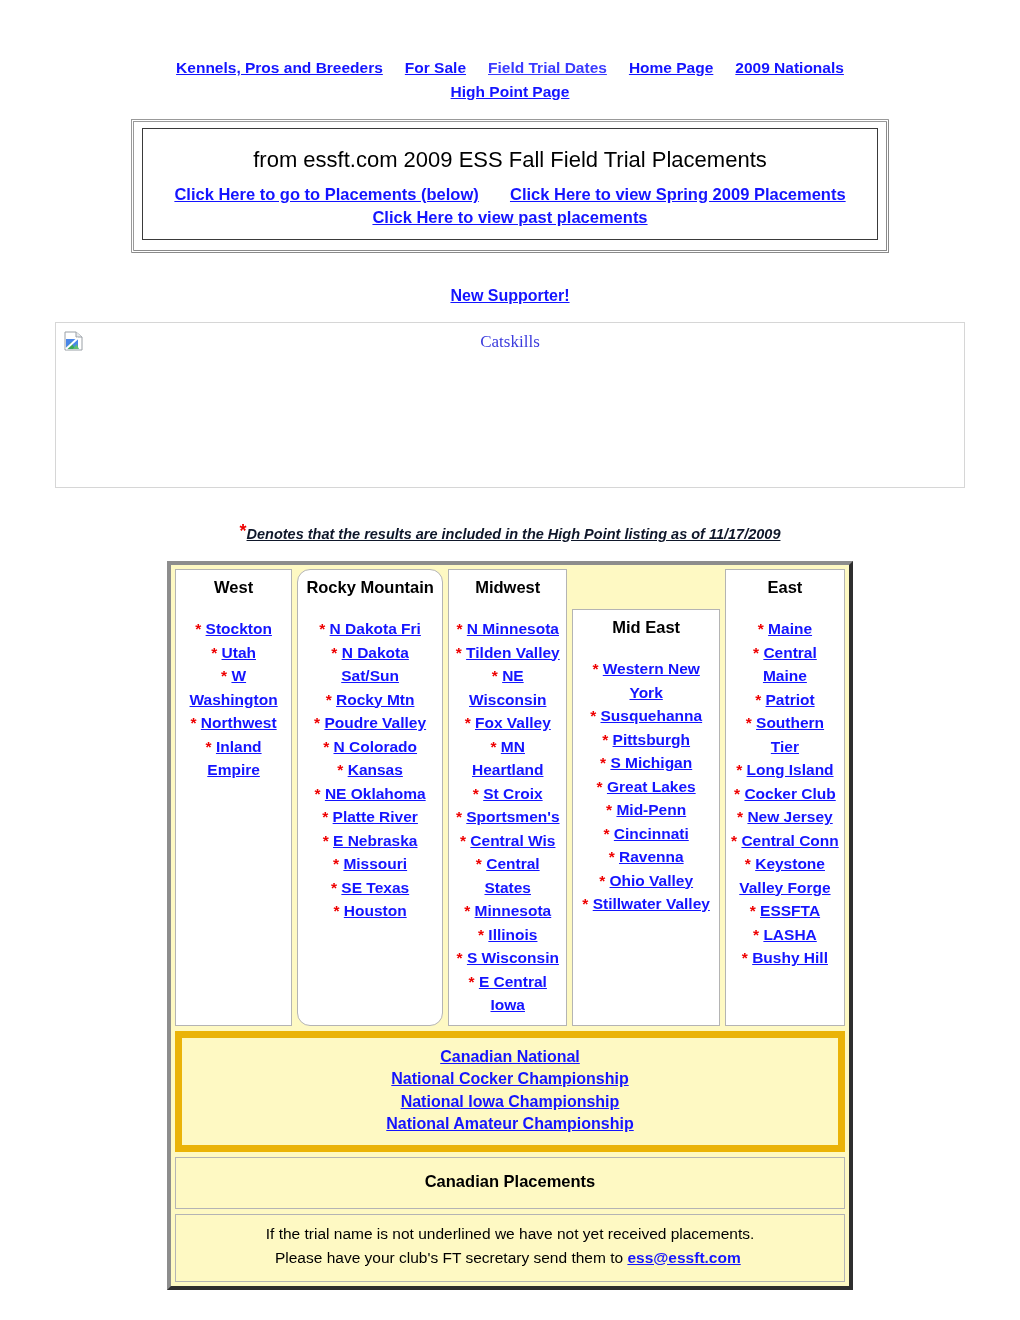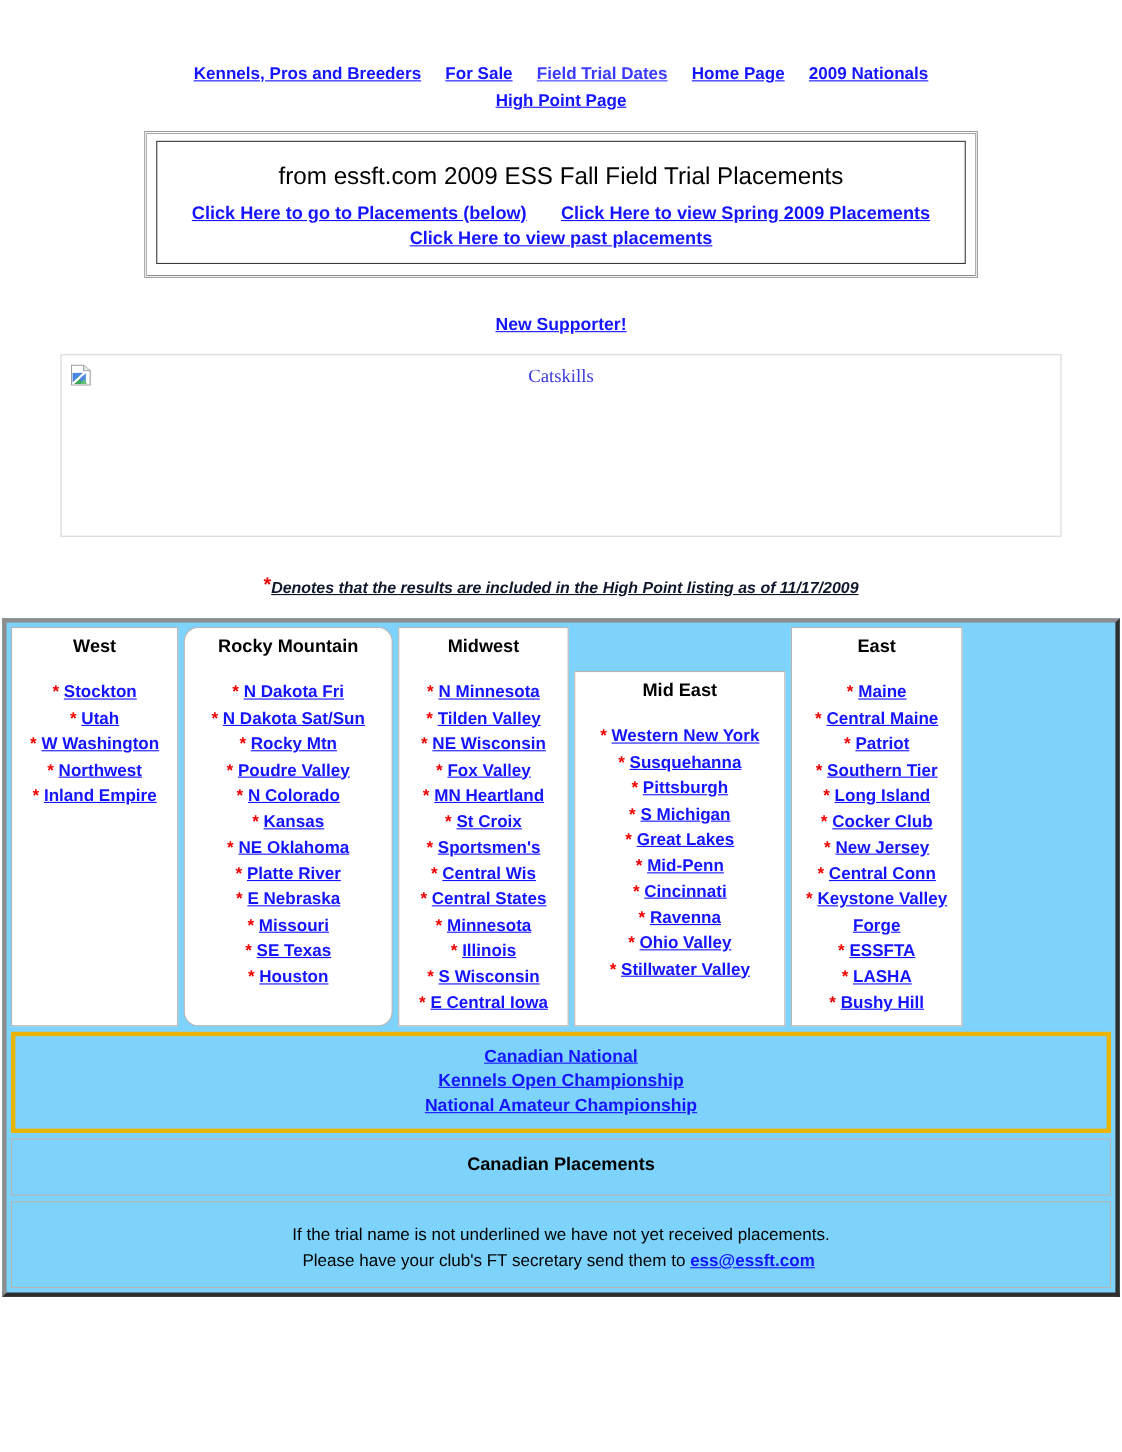--- a/index.html
+++ b/index.html
@@ -125,27 +125,27 @@
   .denotes .dtext {
     color: #0f172a;
     font-weight: bold;
     font-style: italic;
     text-decoration: underline;
     font-size: 14.5px;
   }
 
   
   .main-table-wrap {
-    width: 1016px;
+    width: 686px;
     margin: 19px auto 0 auto;
     border-top: 4px solid #8d8d8d;
     border-left: 4px solid #8d8d8d;
     border-right: 4px solid #2e2e2e;
     border-bottom: 4px solid #2e2e2e;
-    background: #7dd3fc;
+    background: #fef9c3;
     box-sizing: border-box;
     padding: 4px;
   }
   .cols-row {
     display: flex;
     align-items: stretch;
     gap: 5px;
   }
   .col {
     border: 1px solid #b4b4b4;
@@ -178,21 +178,21 @@
     text-decoration: none;
   }
   .col-list .name {
     color: #1414ff;
     font-weight: bold;
     text-decoration: underline;
     cursor: pointer;
   }
 
   .natl-row {
-    border: 4px solid #eab308;
+    border: 7px solid #eab308;
     margin-top: 5px;
     padding: 8px 6px 9px 6px;
     text-align: center;
     line-height: 22.5px;
     font-size: 16px;
     box-sizing: border-box;
   }
   .natl-row .lnk { display: block; }
 
   .canadian-row {
@@ -201,21 +201,21 @@
     padding: 14px 6px 17px 6px;
     text-align: center;
     font-size: 16.5px;
     font-weight: bold;
     box-sizing: border-box;
   }
 
   .note-row {
     border: 1px solid #b4b4b4;
     margin-top: 5px;
-    padding: 18px 6px 11px 6px;
+    padding: 7px 6px 11px 6px;
     text-align: center;
     font-size: 15.5px;
     line-height: 24px;
     box-sizing: border-box;
     font-weight: normal;
   }
   .note-row .mail {
     color: #1414ff;
     font-weight: bold;
     text-decoration: underline;
@@ -347,21 +347,22 @@
           <span class="item"><span class="star">* </span><span class="name">Keystone Valley Forge</span></span>
           <span class="item"><span class="star">* </span><span class="name">ESSFTA</span></span>
           <span class="item"><span class="star">* </span><span class="name">LASHA</span></span>
           <span class="item"><span class="star">* </span><span class="name">Bushy Hill</span></span>
         </div>
       </div>
     </div>
 
   <div class="natl-row" id="natl-row">
       <span class="lnk">Canadian National</span>
-      <span class="lnk">Kennels Open Championship</span>
+      <span class="lnk">National Cocker Championship</span>
+      <span class="lnk">National Iowa Championship</span>
       <span class="lnk">National Amateur Championship</span>
     </div>
 
   <div class="canadian-row">
     <span>Canadian Placements</span>
   </div>
 
   <div class="note-row">
     <span>If the trial name is not underlined we have not yet received placements.</span><br>
     <span>Please have your club's FT secretary send them to </span><span class="mail">ess@essft.com</span><span>&nbsp;</span>

